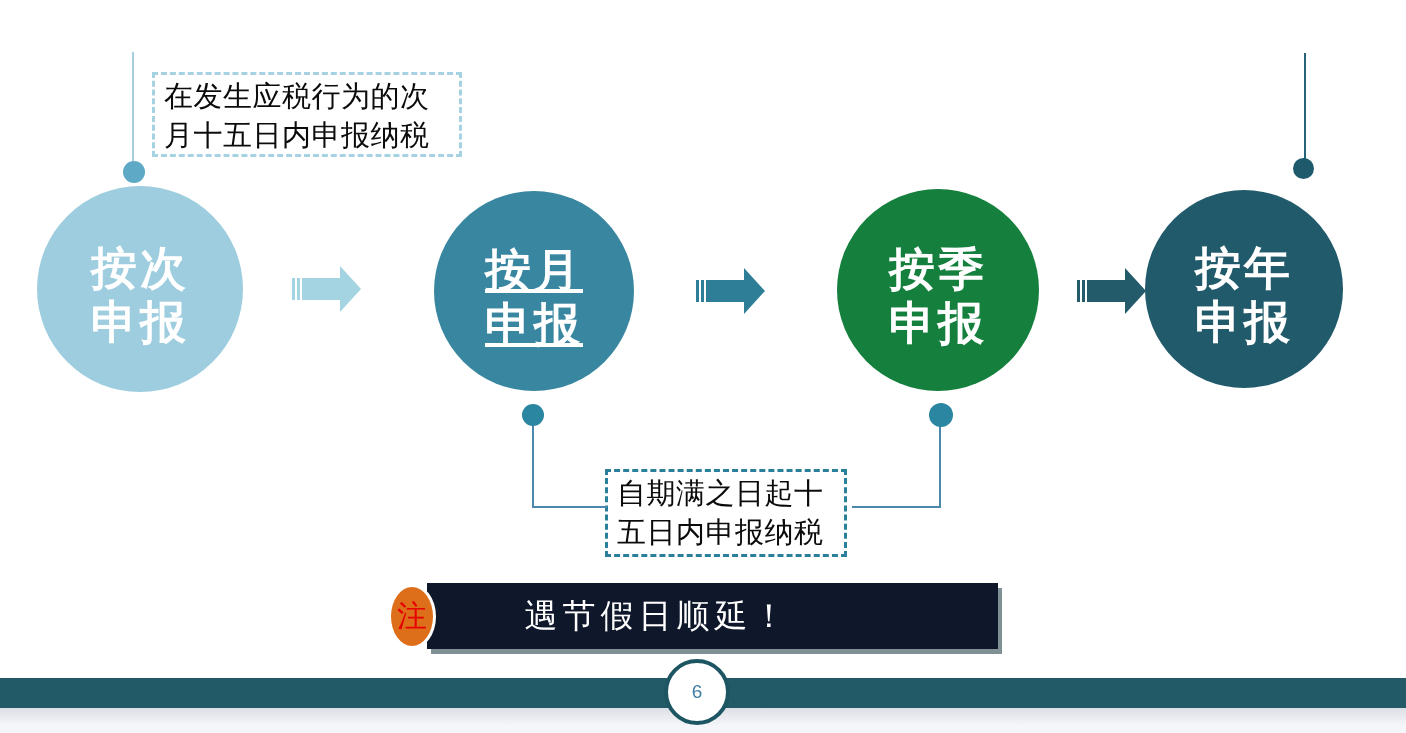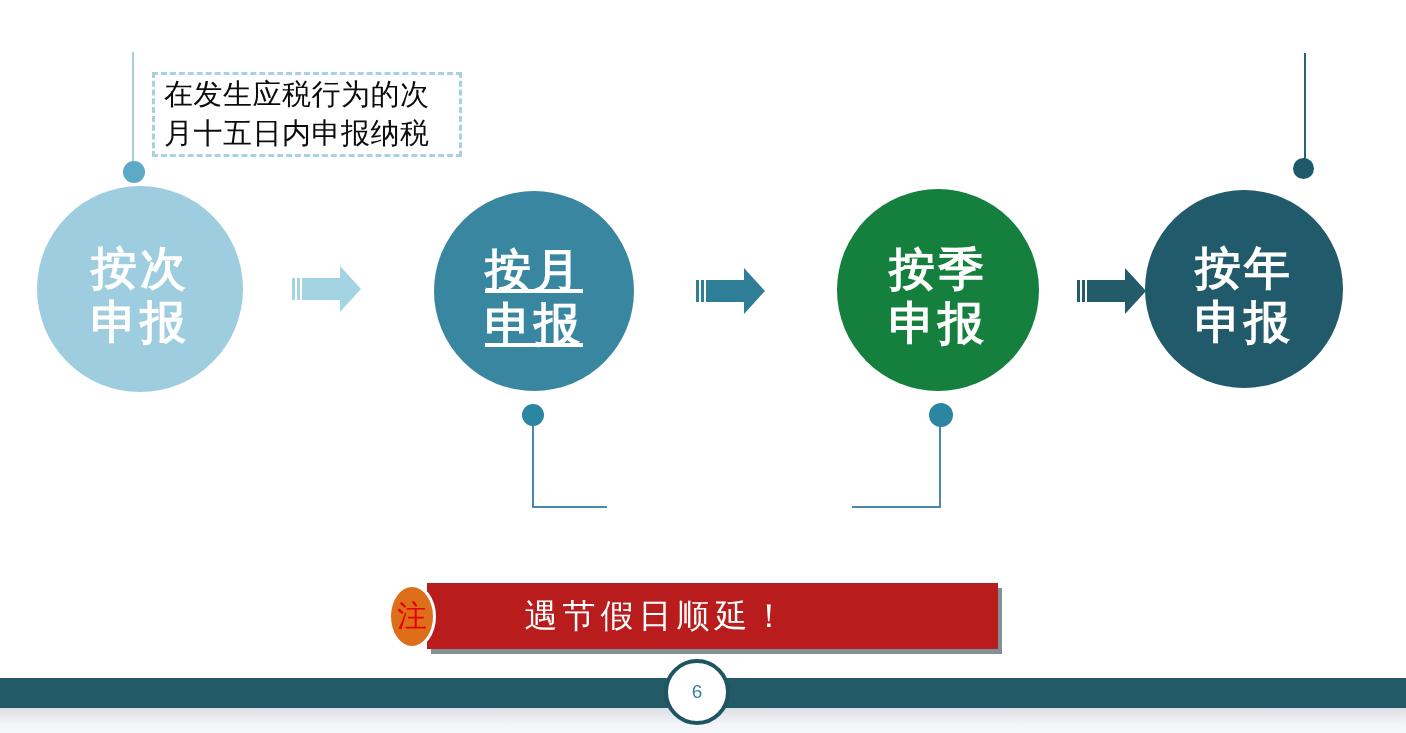--- a/index.html
+++ b/index.html
@@ -6,21 +6,21 @@
   .slide {
     position: relative; width: 1406px; height: 733px;
     background: #ffffff; overflow: hidden;
     font-family: "Liberation Sans", sans-serif;
   }
 
   
   .callout {
     position: absolute; box-sizing: border-box;
     font-size: 29px; line-height: 39px; color: #0b0b0b;
-    padding: 2px 9px; letter-spacing: 0.5px; font-family: Liberation Mono, monospace;
+    padding: 2px 9px; letter-spacing: 0.5px;
   }
   .callout span { white-space: pre-line; }
   .callout-1 { left: 152px; top: 72px;  width: 310px; height: 85px; border: 3px dashed #a6d2e2; }
   .callout-2 { left: 1038px; top: 72px; width: 250px; height: 86px; border: 3px dashed #2e7d92; }
   .callout-3 { left: 605px; top: 469px; width: 242px; height: 88px; border: 3px dashed #2a7f9b; }
 
   
   .line { position: absolute; }
   .line-1  { left: 132px; top: 52px;  width: 2px;  height: 112px; background: #a6cede; }
   .line-4  { left: 1304px; top: 53px; width: 2px;  height: 108px; background: #27647a; }
@@ -51,21 +51,21 @@
   .arrow { position: absolute; width: 70px; height: 48px; }
   .a1 { left: 292px;  top: 265px; color: #a4d3e1; }
   .a2 { left: 696px;  top: 267px; color: #2f7e98; }
   .a3 { left: 1077px; top: 267px; color: #235b6b; }
   .arrow svg { display: block; width: 100%; height: 100%; }
   .arrow svg * { fill: currentColor; }
 
   
   .note-banner {
     position: absolute; left: 427px; top: 583px; width: 571px; height: 66px;
-    box-sizing: border-box; background: #b91c1c;
+    box-sizing: border-box; background: #0f172a;
     box-shadow: 4px 5px 0 rgba(23, 55, 64, 0.55);
     display: flex; align-items: center; justify-content: center;
     padding-right: 110px;
     color: #ffffff; font-size: 33px; letter-spacing: 5px;
   }
   .note-badge {
     position: absolute; left: 388px; top: 584px; width: 48px; height: 65px;
     box-sizing: border-box; background: #dd6f1b; border: 3px solid #ffffff;
     border-radius: 50%; z-index: 2;
     display: flex; align-items: center; justify-content: center;
@@ -85,20 +85,24 @@
   }
 </style>
 </head>
 <body>
 
 <div class="slide">
 
   <div class="callout callout-1">
     <span>在发生应税行为的次
 月十五日内申报纳税</span>
+  </div>
+  <div class="callout callout-3">
+    <span>自期满之日起十
+五日内申报纳税</span>
   </div>
 
   <div class="line line-1"></div>
   <div class="dot dot-1"></div>
   <div class="line line-4"></div>
   <div class="dot dot-4"></div>
   <div class="line conn2-v"></div>
   <div class="line conn2-h"></div>
   <div class="dot dot-2"></div>
   <div class="line conn3-v"></div>

